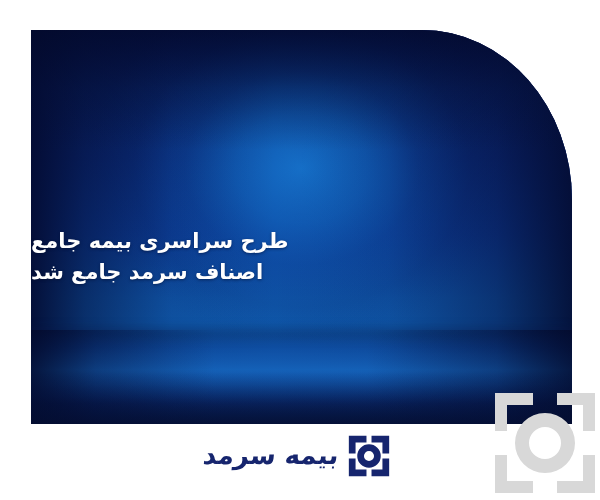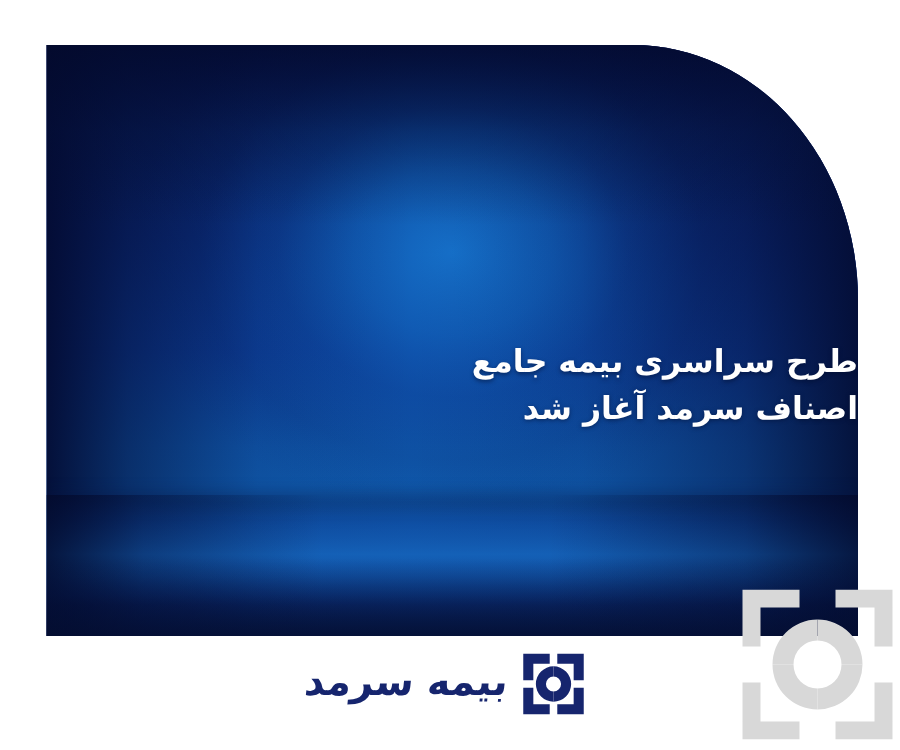--- a/index.html
+++ b/index.html
@@ -151,21 +151,21 @@
       rgba(4,14,54,0.34) 48%,
       rgba(0,0,0,0) 100%);
   }
 
   
   .headline {
     position: absolute;
     left: 0;
     right: 0;
     top: 196px;
-    text-align: right;
+    text-align: left;
     direction: rtl;
     color: #ffffff;
     font-weight: bold;
     font-size: 21px;
     line-height: 31px;
     letter-spacing: 0px;
     text-shadow: 0 1px 3px rgba(2,12,46,0.55);
     z-index: 8;
   }
   .headline .hl-line { display: block; white-space: nowrap; }
@@ -224,21 +224,21 @@
     <div class="wall-glow"></div>
     <div class="wall-sides"></div>
     <div class="floor-seam"></div>
     <div class="floor-band"></div>
     <div class="floor-band-h"></div>
     <div class="panel-top-shade"></div>
     <div class="panel-bottom-shade"></div>
 
     <div class="headline">
       <span class="hl-line">طرح سراسری بیمه جامع</span>
-      <span class="hl-line">اصناف سرمد آغاز شد</span>
+      <span class="hl-line">اصناف سرمد جامع شد</span>
     </div>
   </div>
 
   <div class="watermark">
     <svg viewBox="0 0 100 100" xmlns="http://www.w3.org/2000/svg" aria-hidden="true">
       <g fill="#d8d8d8">
         <path d="M0 0 H38 V12 H12 V38 H0 Z"></path>
         <path d="M100 0 V38 H88 V12 H62 V0 Z"></path>
         <path d="M100 100 H62 V88 H88 V62 H100 Z"></path>
         <path d="M0 100 V62 H12 V88 H38 V100 Z"></path>

